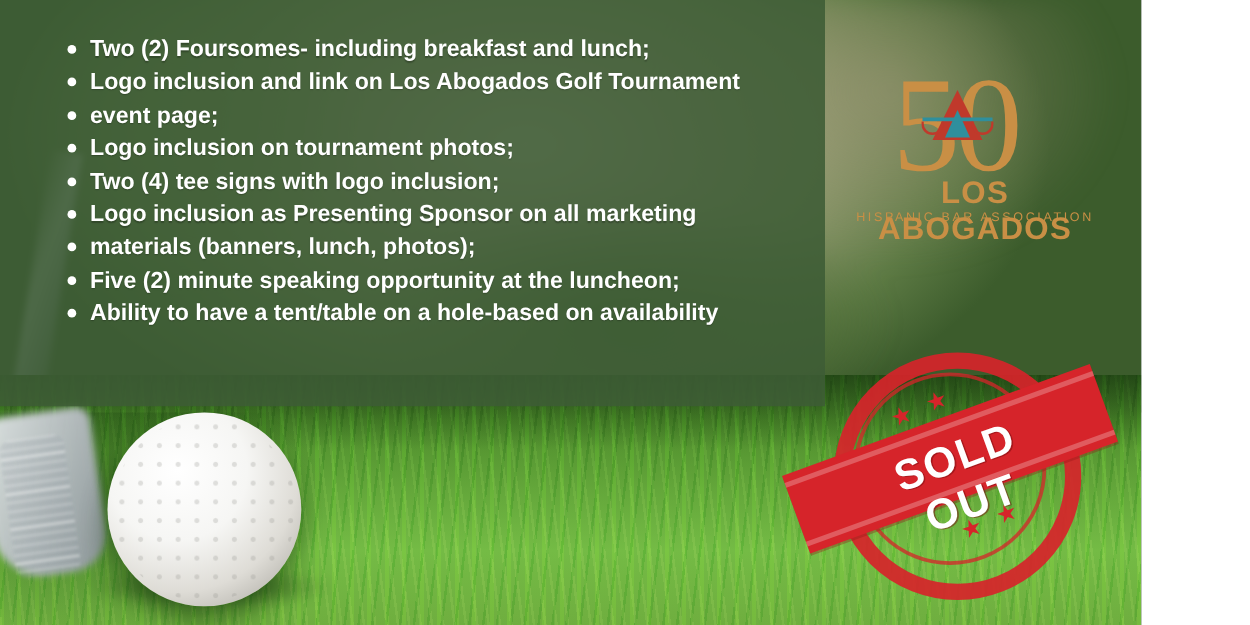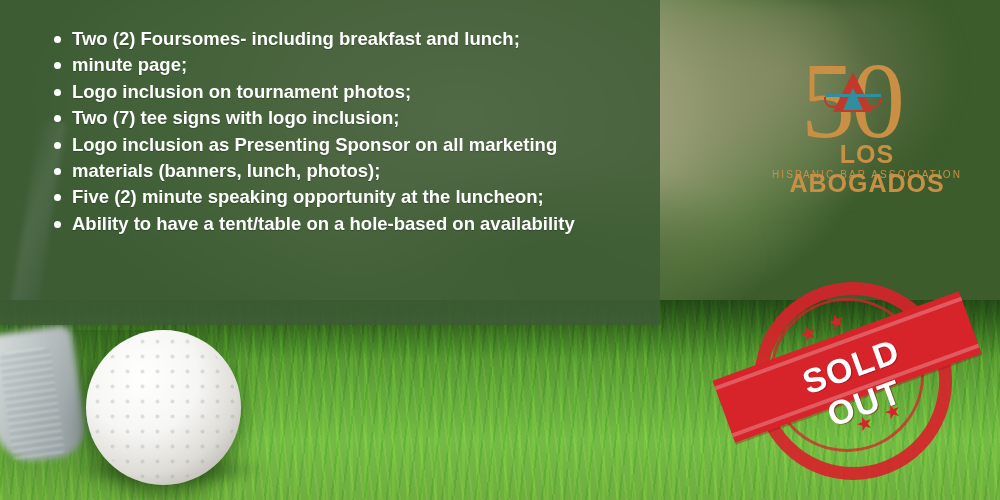--- a/index.html
+++ b/index.html
@@ -2,21 +2,21 @@
 <html><head>
 <meta charset="utf-8">
 <style>
   html, body {
     margin: 0;
     padding: 0;
     background: #ffffff;
   }
   #stage {
     position: relative;
-    width: 1000px;
+    width: 913px;
     height: 500px;
     overflow: hidden;
     font-family: "Liberation Sans", sans-serif;
     background: #0d2a14;
   }
 
   
   .bg-sky {
     position: absolute;
     left: 0; top: 0; right: 0;
@@ -301,23 +301,24 @@
   <div class="grass-shadow"></div>
   <div class="grass-dark-left"></div>
   <div class="club-head"></div>
   <div class="club-face"></div>
   <div class="ball-shadow"></div>
   <div class="golf-ball"></div>
 
   <div class="panel">
     <ul class="benefits">
       <li>Two (2) Foursomes- including breakfast and lunch;</li>
-      <li>minute page;</li>
+      <li>Logo inclusion and link on Los Abogados Golf Tournament</li>
+      <li>event page;</li>
       <li>Logo inclusion on tournament photos;</li>
-      <li>Two (7) tee signs with logo inclusion;</li>
+      <li>Two (4) tee signs with logo inclusion;</li>
       <li>Logo inclusion as Presenting Sponsor on all marketing</li>
       <li>materials (banners, lunch, photos);</li>
       <li>Five (2) minute speaking opportunity at the luncheon;</li>
       <li>Ability to have a tent/table on a hole-based on availability</li>
     </ul>
   </div>
 
   <div class="logo">
     <div class="logo-50">50</div>
     <div class="logo-emblem">

